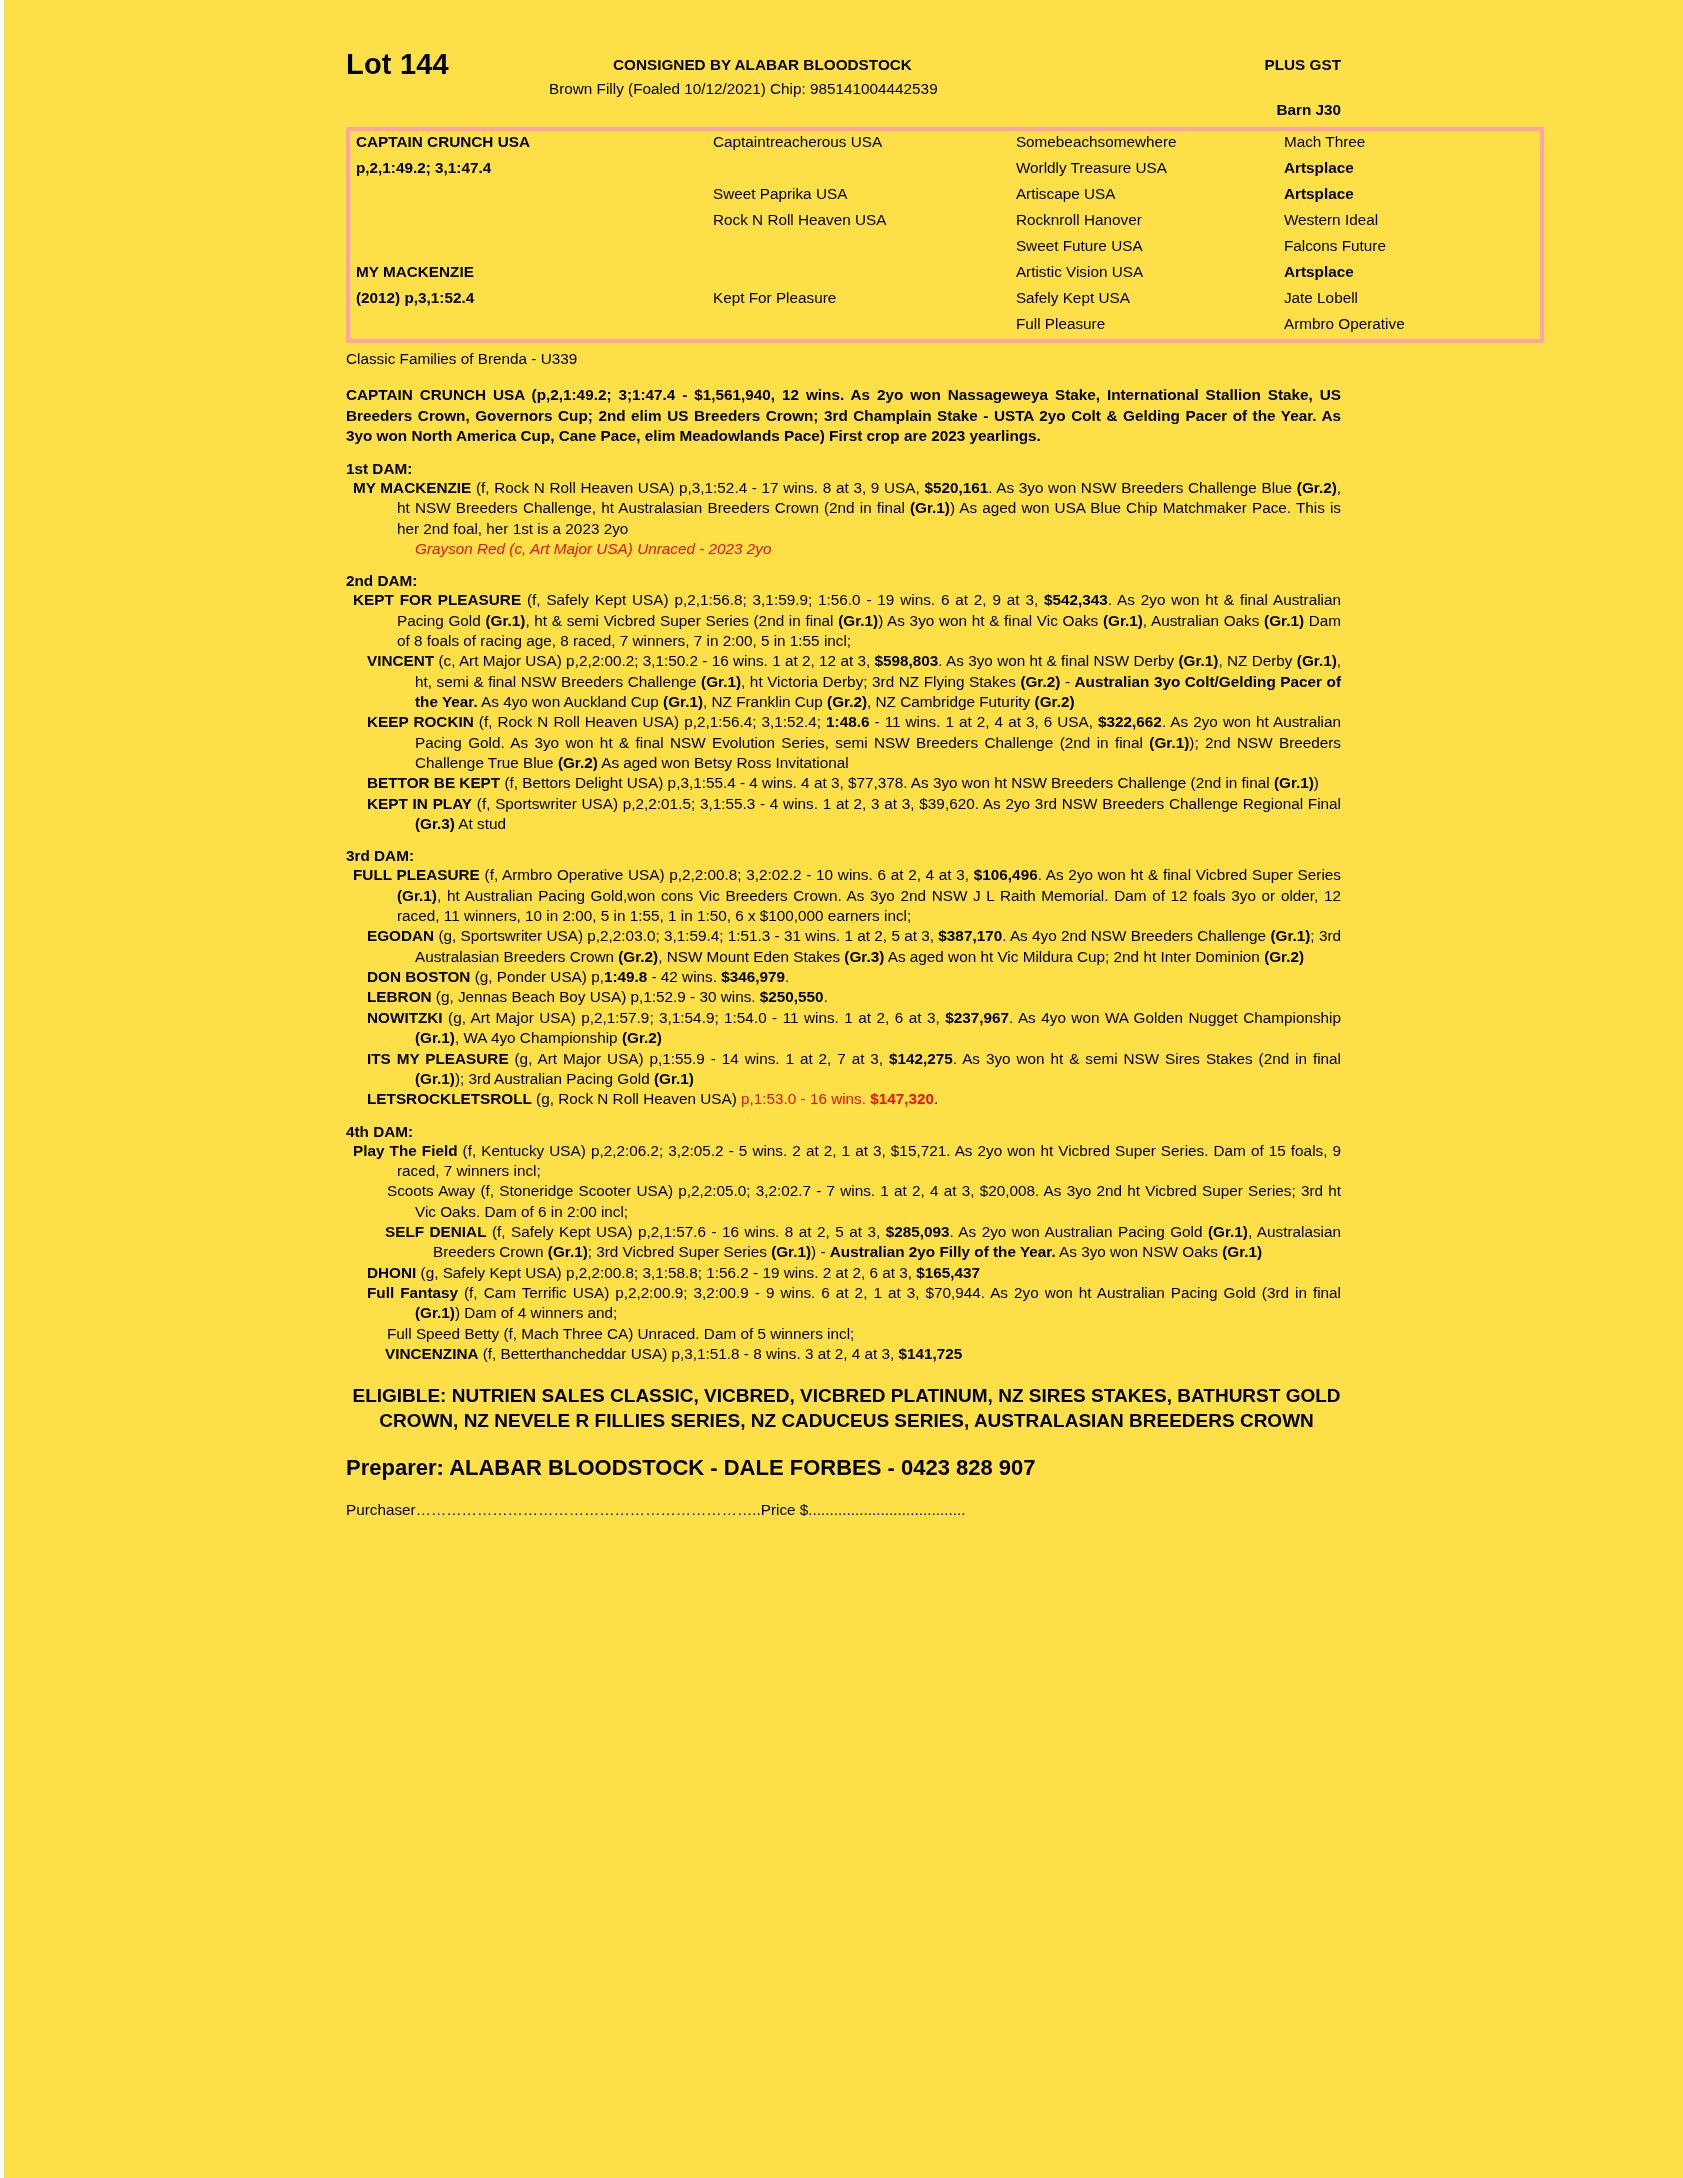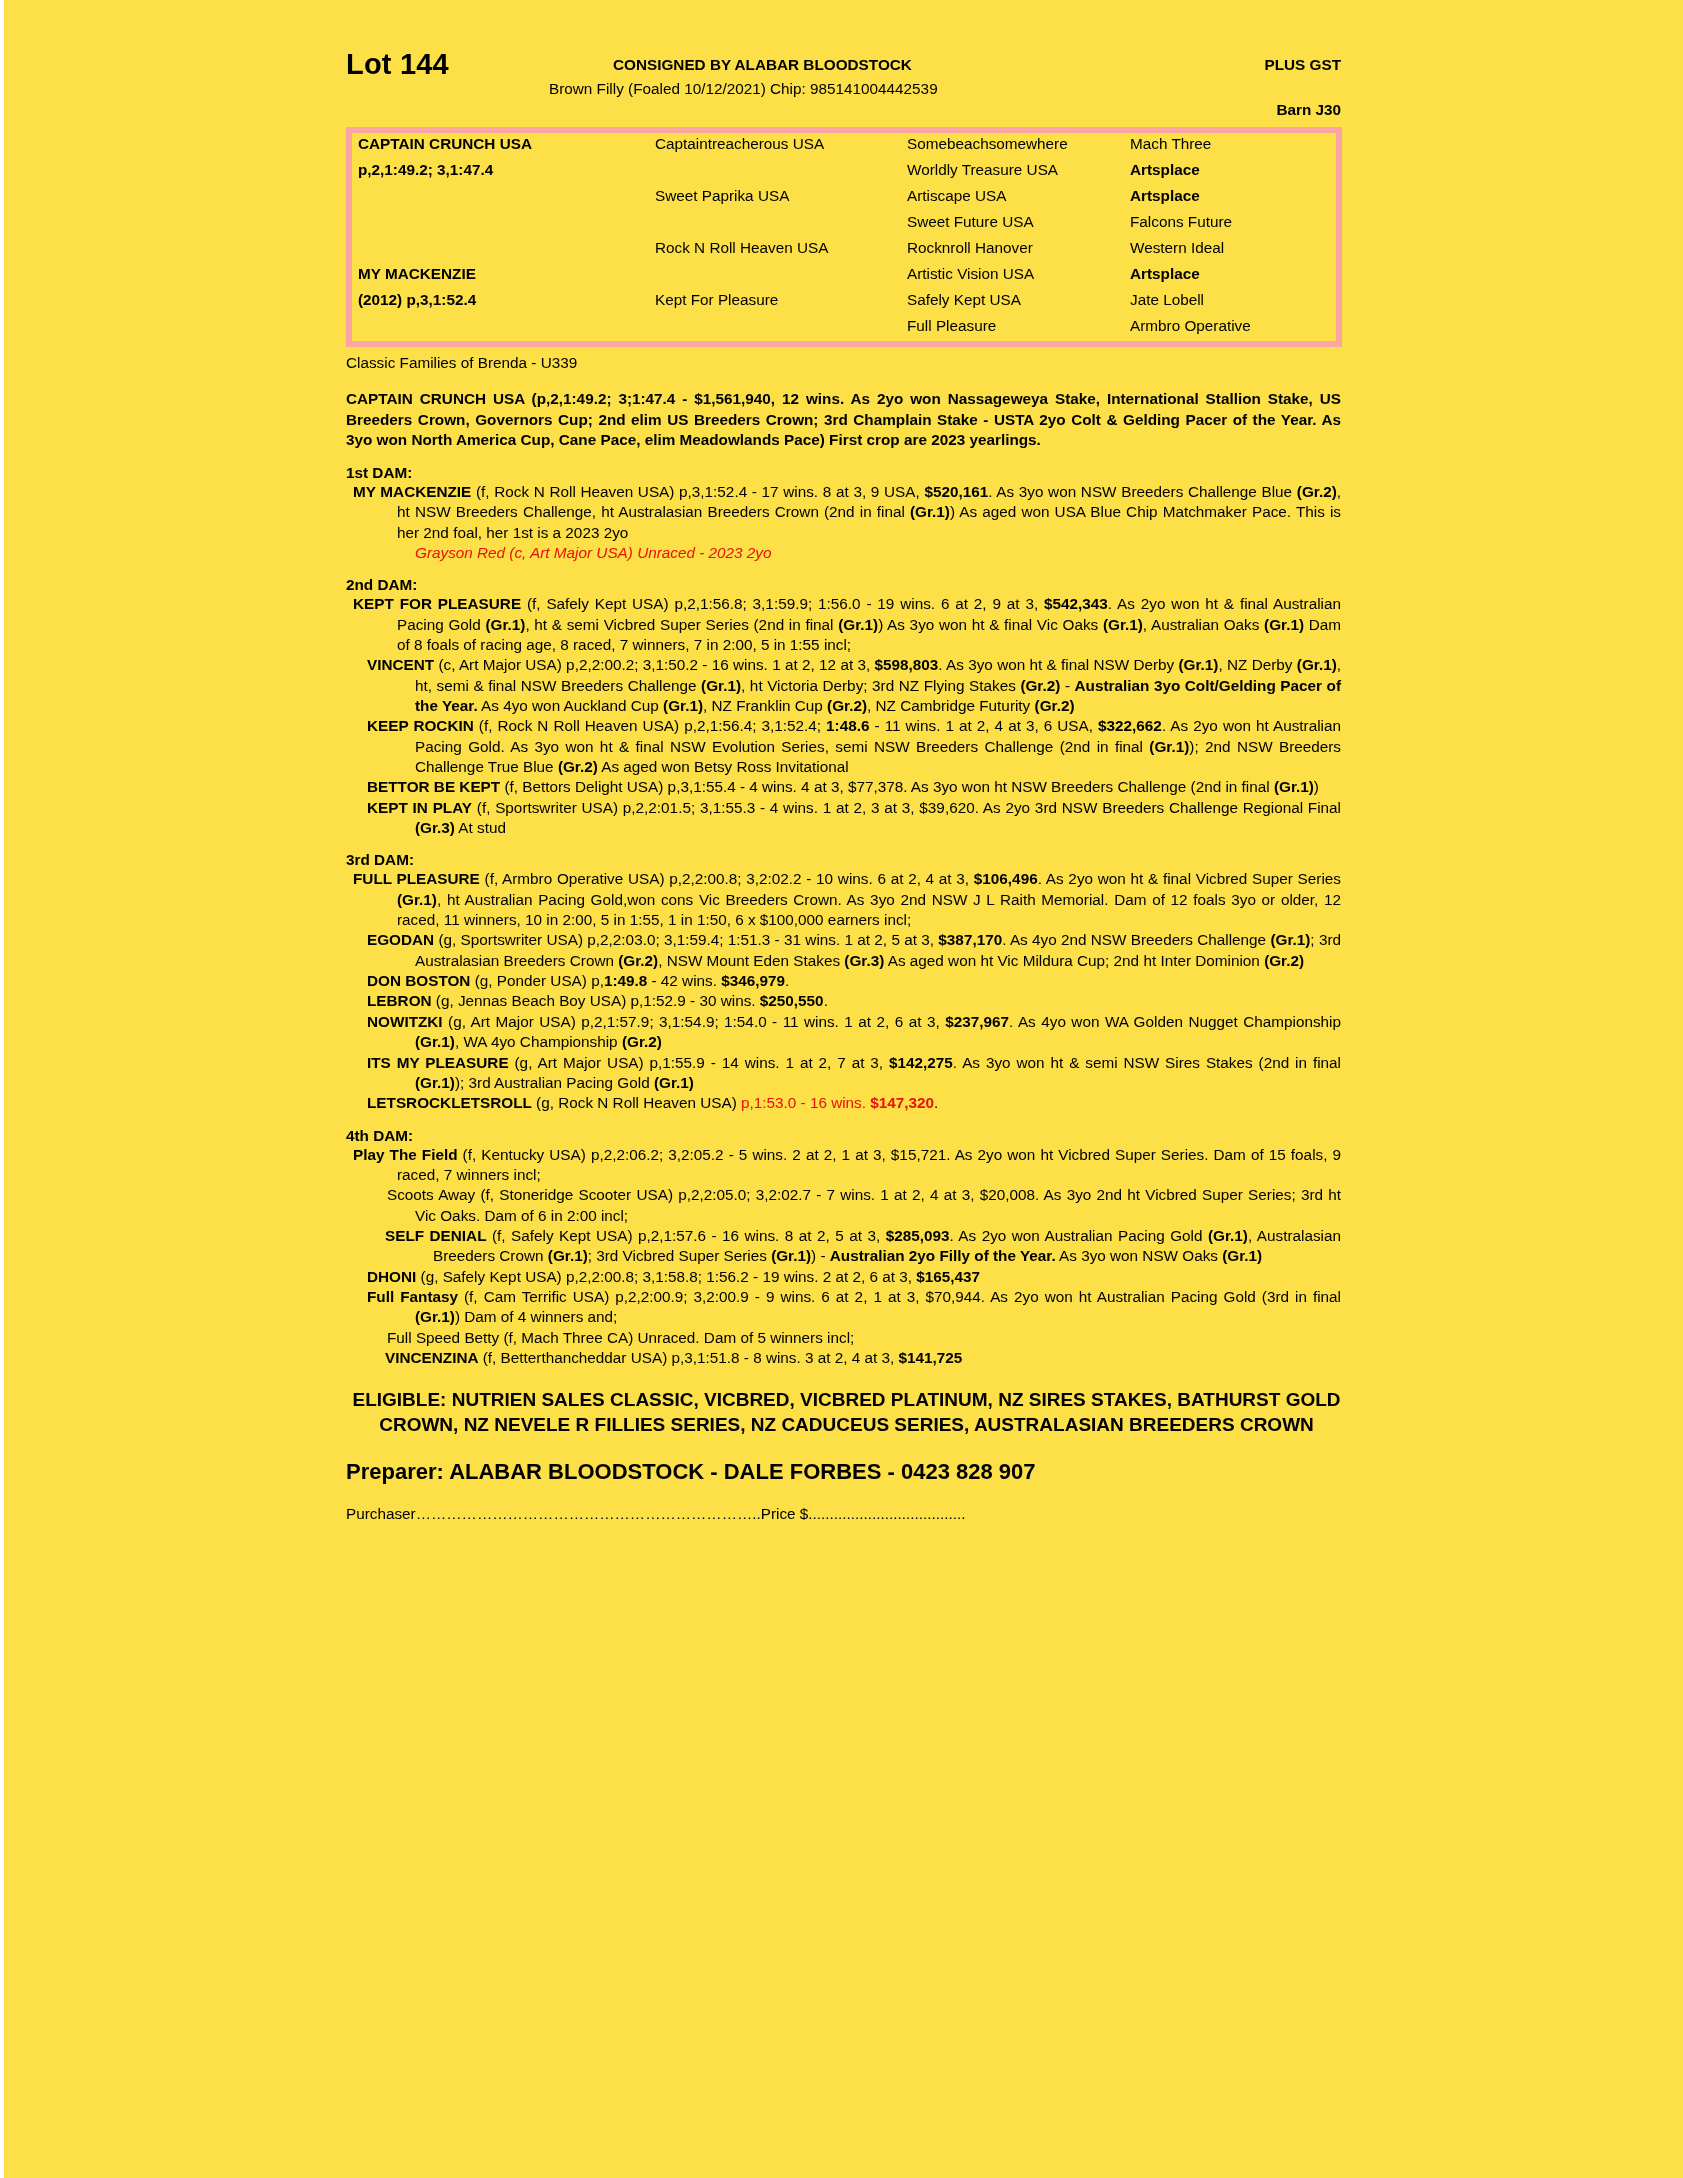--- a/index.html
+++ b/index.html
@@ -65,22 +65,22 @@
     position: absolute;
     right: 0;
     top: 61px;
     font-size: 15.3px;
     font-weight: bold;
   }
 
   
   .ped-wrap {
     margin-top: 10px;
-    border: 6px solid #fca5a5;
-    width: 996px;
+    border: 4px solid #fca5a5;
+    width: 1198px;
     box-sizing: border-box;
   }
   table.ped {
     border-collapse: collapse;
     width: 100%;
     table-layout: fixed;
     font-size: 15.3px;
   }
   table.ped td {
     padding: 1px 4px 1px 6px;
@@ -205,29 +205,29 @@
               <td class="col-d b">Artsplace</td>
             </tr>
             <tr>
               <td class="col-a"></td>
               <td class="col-b">Sweet Paprika USA</td>
               <td class="col-c">Artiscape USA</td>
               <td class="col-d b">Artsplace</td>
             </tr>
             <tr>
               <td class="col-a"></td>
-              <td class="col-b"></td>
-              <td class="col-c">Sweet Future USA</td>
-              <td class="col-d">Falcons Future</td>
-            </tr>
-            <tr>
-              <td class="col-a"></td>
               <td class="col-b">Rock N Roll Heaven USA</td>
               <td class="col-c">Rocknroll Hanover</td>
               <td class="col-d">Western Ideal</td>
+            </tr>
+            <tr>
+              <td class="col-a"></td>
+              <td class="col-b"></td>
+              <td class="col-c">Sweet Future USA</td>
+              <td class="col-d">Falcons Future</td>
             </tr>
             <tr>
               <td class="col-a b">MY MACKENZIE</td>
               <td class="col-b"></td>
               <td class="col-c">Artistic Vision USA</td>
               <td class="col-d b">Artsplace</td>
             </tr>
             <tr>
               <td class="col-a b">(2012) p,3,1:52.4</td>
               <td class="col-b">Kept For Pleasure</td>

